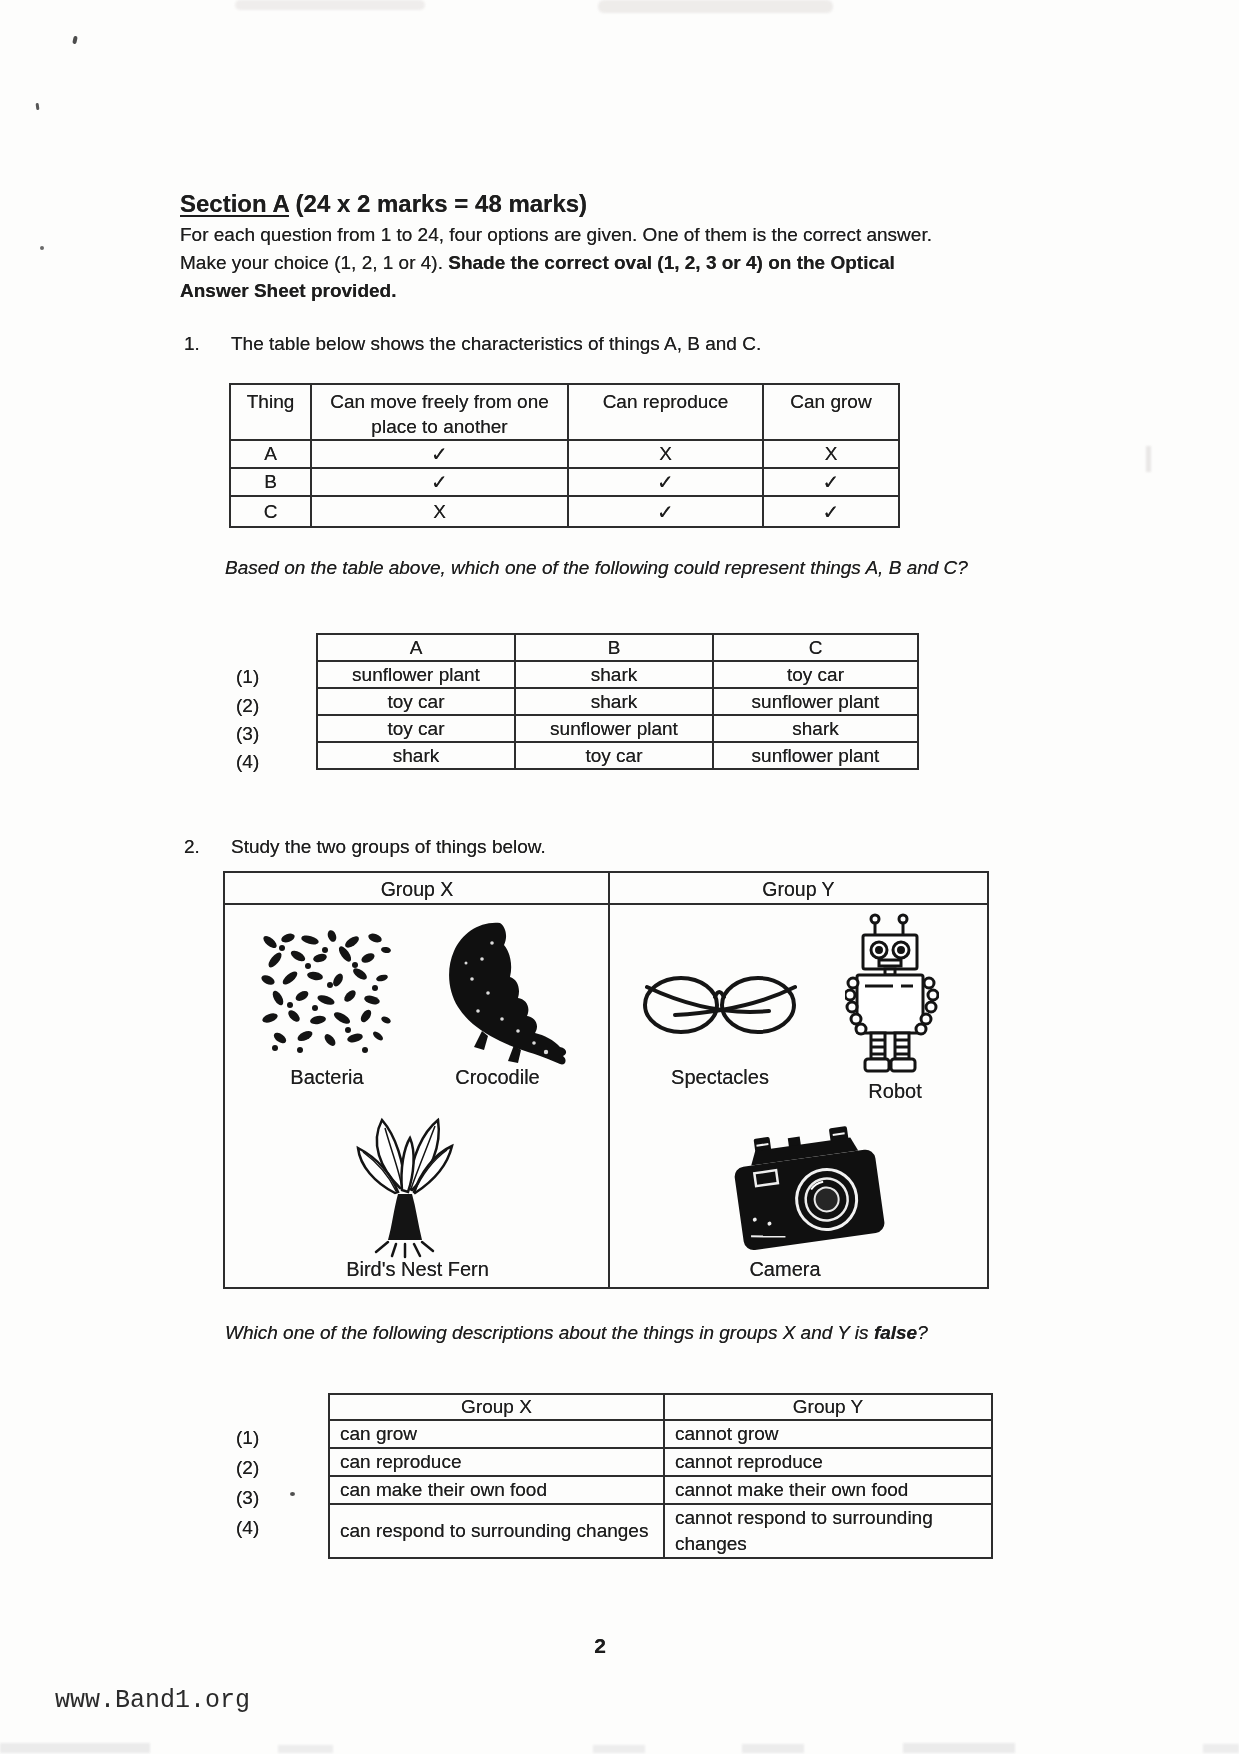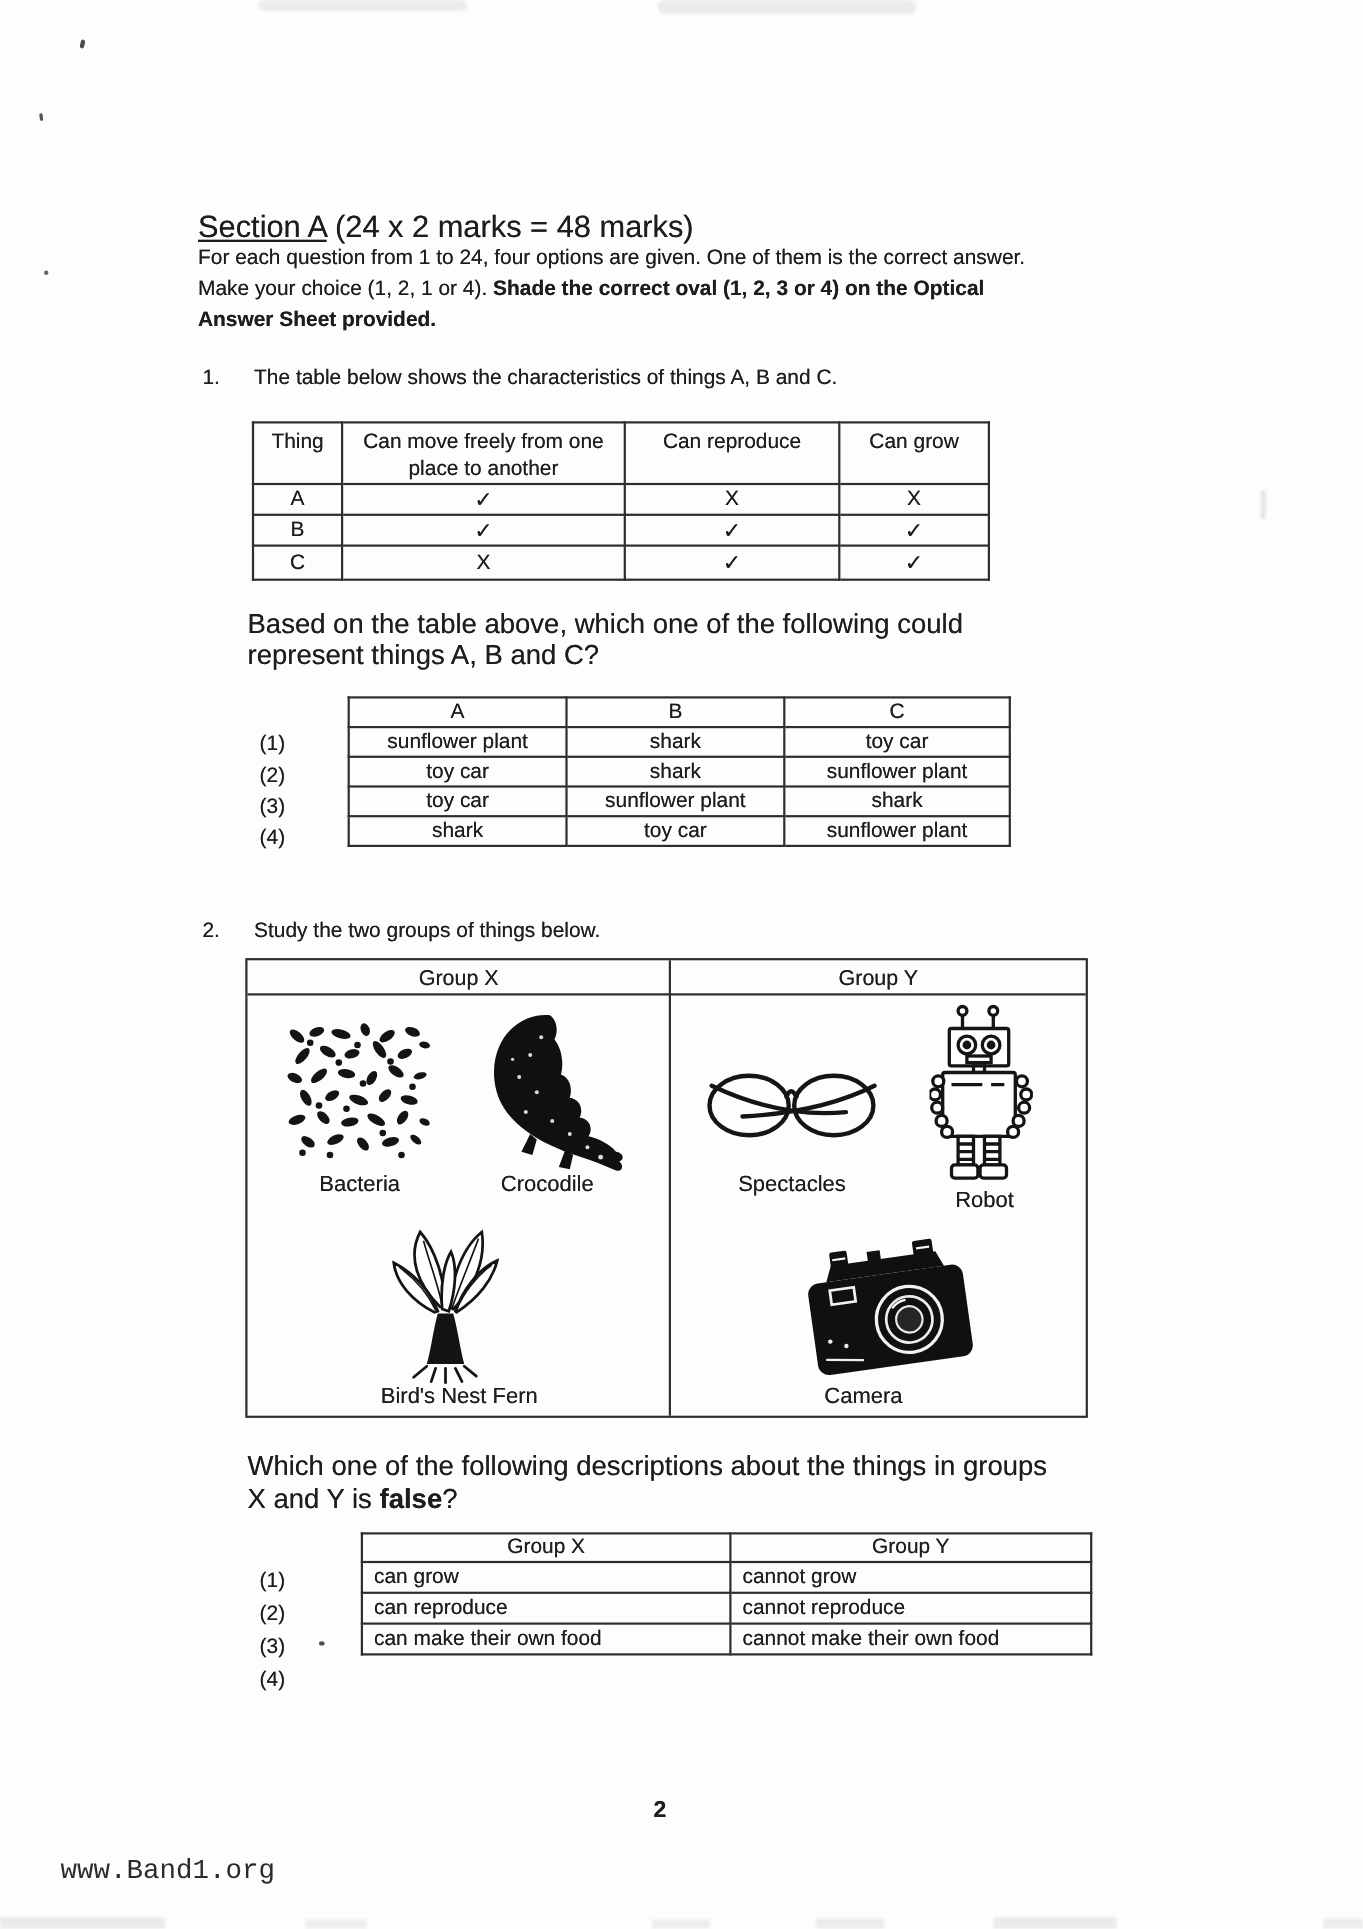--- a/index.html
+++ b/index.html
@@ -2,26 +2,26 @@
 <html><head>
 <meta charset="utf-8">
 <style>
   html,body{margin:0;padding:0;background:#ffffff;}
   .page{
     position:relative;width:1239px;height:1754px;background:#fdfdfc;overflow:hidden;
     font-family:"Liberation Sans","DejaVu Sans",sans-serif;color:#1d1d1d;
     text-shadow:0 0 .6px rgba(30,30,30,.8);
   }
   .abs{position:absolute;}
-  .heading{left:180px;top:190px;font-size:28px;font-weight:normal;white-space:nowrap;}
+  .heading{left:180px;top:190px;font-size:24px;font-weight:bold;white-space:nowrap;}
   .heading .ul{text-decoration:underline;text-decoration-thickness:2px;text-underline-offset:3px;}
   .para{left:180px;top:221px;width:766px;font-size:19px;line-height:28px;}
   .qnum{font-size:19px;}
   .qtext{font-size:19px;}
-  .prompt{font-size:25px;line-height:29px;}
+  .prompt{font-size:19px;line-height:29px;font-style:italic;}
   b{font-weight:bold;}
 
   table{border-collapse:collapse;position:absolute;table-layout:fixed;}
   th,td{border:2px solid #2d2d2d;font-weight:normal;text-align:center;padding:0;font-size:19px;}
 
   .t1{left:229px;top:383px;width:669px;}
   .t1 th{height:49px;vertical-align:top;padding-top:4px;line-height:25px;}
   .t1 td{height:26px;}
   .t1 tr.rc td{height:29px;}
   .tick{font-size:20px;}
@@ -353,19 +353,23 @@
       <td>cannot grow</td>
     </tr>
     <tr>
       <td>can reproduce</td>
       <td>cannot reproduce</td>
     </tr>
     <tr>
       <td>can make their own food</td>
       <td>cannot make their own food</td>
     </tr>
+    <tr class="tall">
+      <td>can respond to surrounding changes</td>
+      <td>cannot respond to surrounding changes</td>
+    </tr>
   </tbody>
     </table>
 
   <div class="abs pagenum">2</div>
   <div class="abs footer-url">www.Band1.org</div>
 
 </div>
 
 </body></html>

